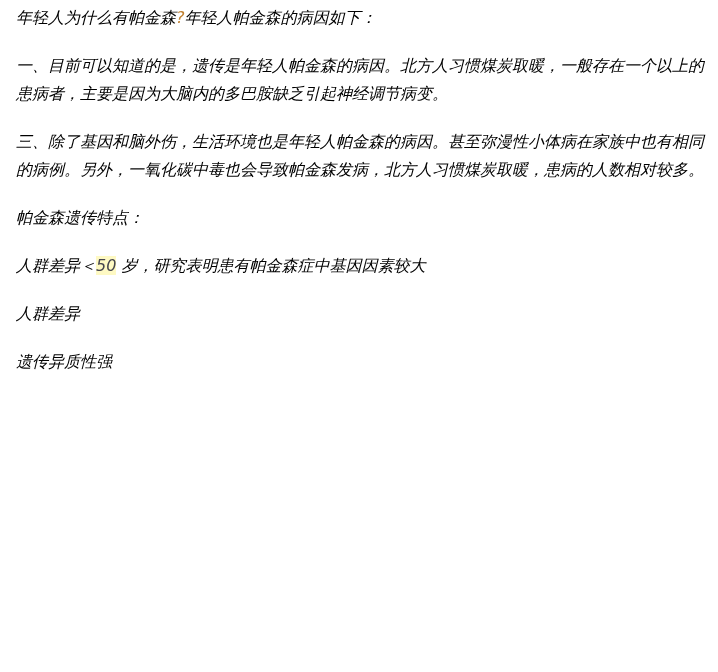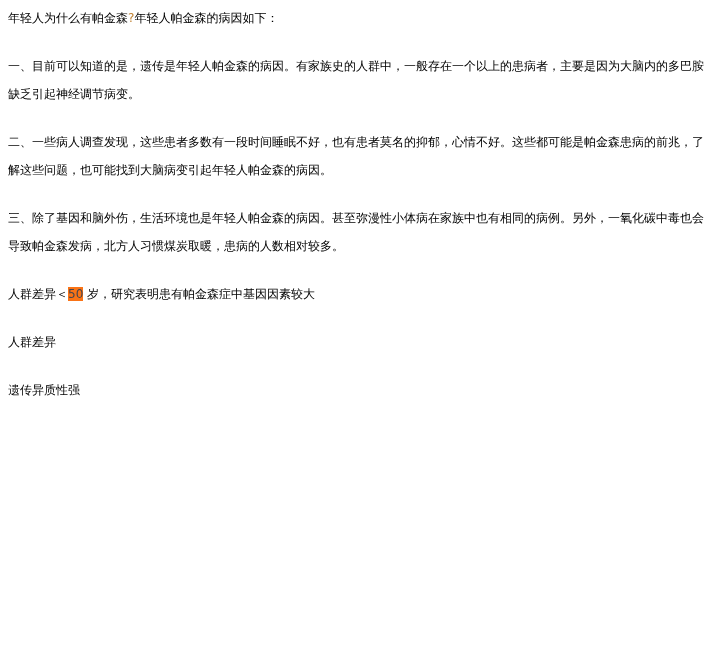--- a/index.html
+++ b/index.html
@@ -11,50 +11,51 @@
     width: 718px;
     min-height: 672px;
     font-family: "DejaVu Sans", "Liberation Sans", sans-serif;
     color: #000000;
     box-sizing: border-box;
   }
   .article {
     padding: 4px 8px 0 8px;
   }
   .article p {
-    margin: 0 0 20px 0;
-    font-size: 12px;
+    margin: 0 0 20px 8px;
+    font-size: 16px;
     line-height: 28px;
     letter-spacing: 0;
     word-break: break-all;
+    font-style: italic;
   }
   .q-mark {
     color: #c08030;
   }
   .num-highlight {
-    background: #f97316;
+    background: #fef9c3;
     color: #46464f;
     font-family: "DejaVu Sans", "Liberation Sans", sans-serif;
   }
 </style>
 </head>
 <body>
 
 <div class="article">
 
   <p><span>年轻人为什么有帕金森</span><span class="q-mark">?</span><span>年轻人帕金森的病因如下：</span></p>
 
-  <p>一、目前可以知道的是，遗传是年轻人帕金森的病因。有家族史的人群中，一般存在一个以上的患病者，主要是因为大脑内的多巴胺缺乏引起神经调节病变。</p>
+  <p>一、目前可以知道的是，遗传是年轻人帕金森的病因。北方人习惯煤炭取暖，一般存在一个以上的患病者，主要是因为大脑内的多巴胺缺乏引起神经调节病变。</p>
 
-  <p>二、一些病人调查发现，这些患者多数有一段时间睡眠不好，也有患者莫名的抑郁，心情不好。这些都可能是帕金森患病的前兆，了解这些问题，也可能找到大脑病变引起年轻人帕金森的病因。</p>
 
   <p>三、除了基因和脑外伤，生活环境也是年轻人帕金森的病因。甚至弥漫性小体病在家族中也有相同的病例。另外，一氧化碳中毒也会导致帕金森发病，北方人习惯煤炭取暖，患病的人数相对较多。</p>
 
 
 
+  <p>帕金森遗传特点：</p>
 
   <p><span>人群差异＜</span><span class="num-highlight">50</span><span> 岁，研究表明患有帕金森症中基因因素较大</span></p>
 
   <p>人群差异</p>
 
 
   <p>遗传异质性强</p>
 
 </div>
 

